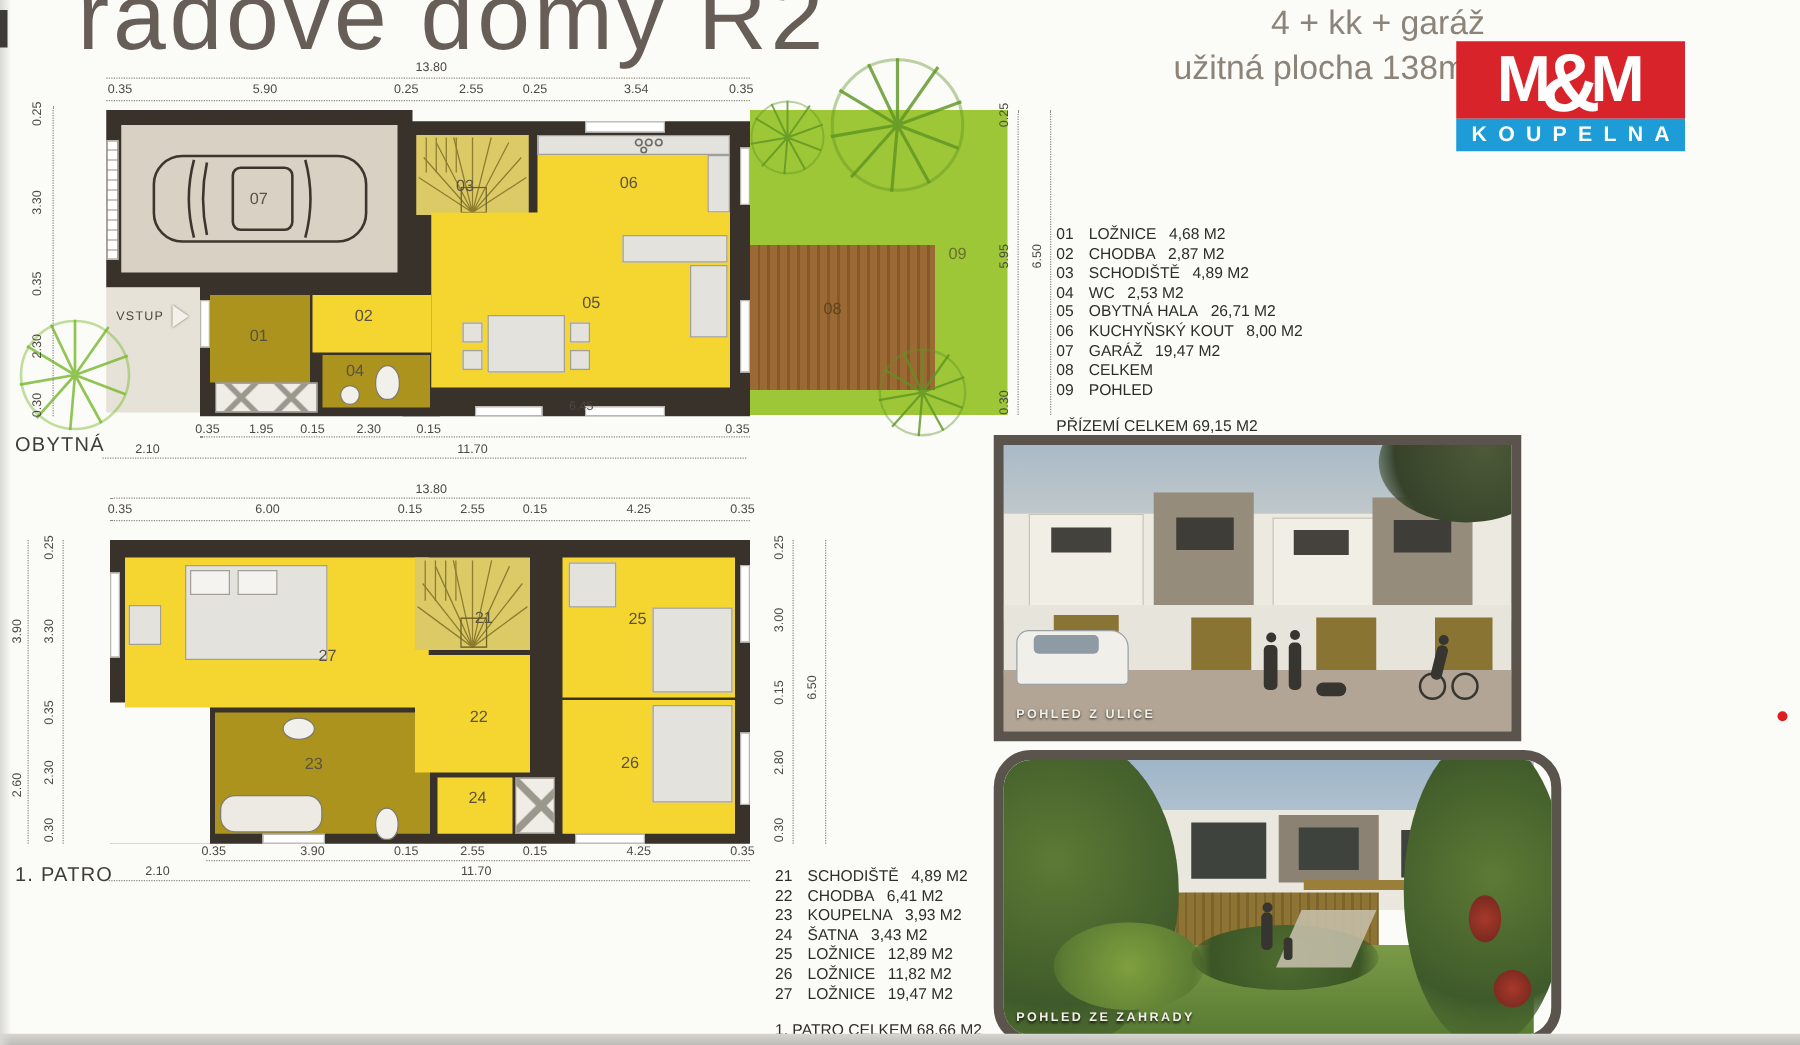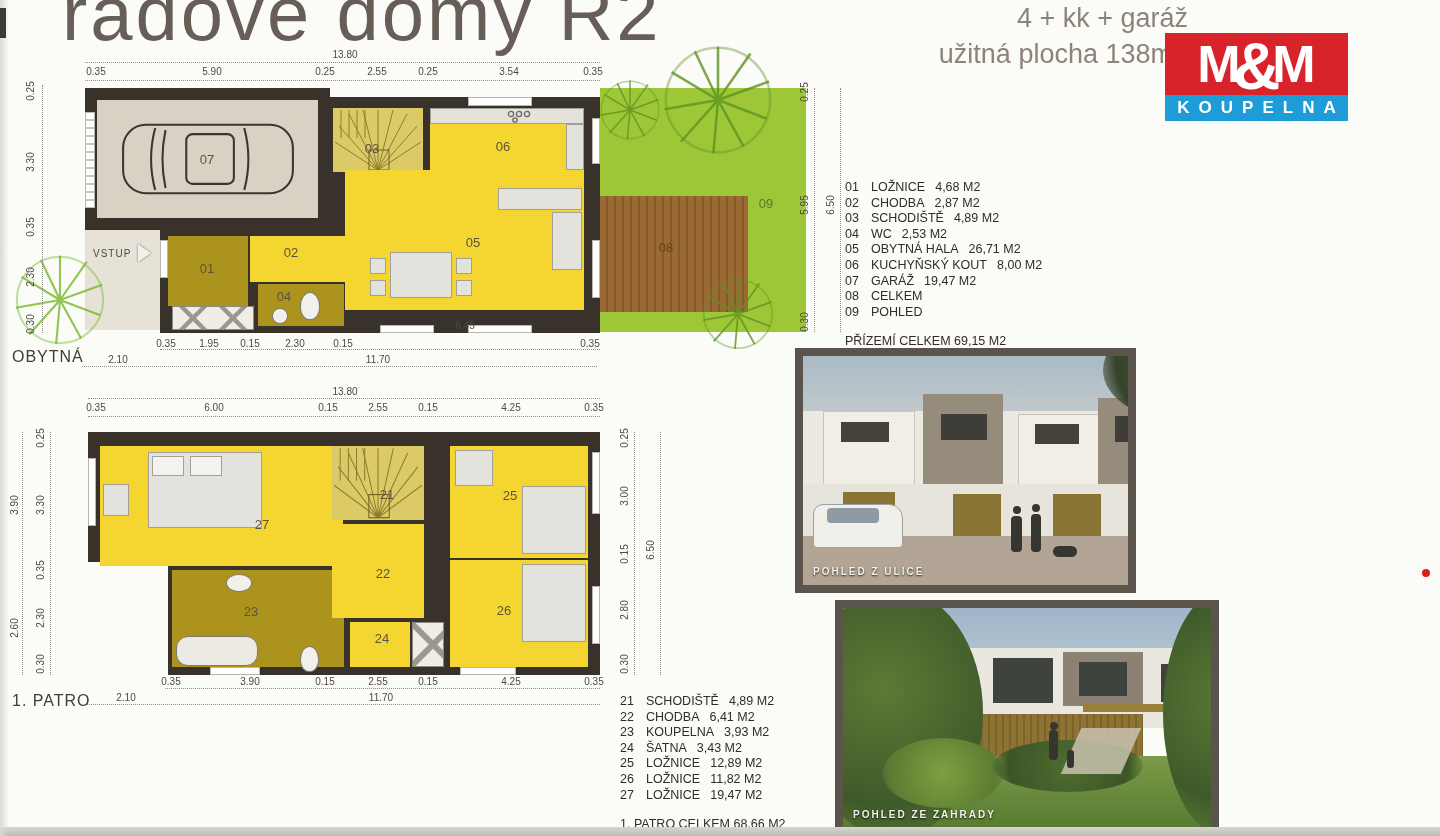--- a/index.html
+++ b/index.html
@@ -405,21 +405,21 @@
         <span class="leg-area">11,82 M2</span>
       </div>
     <div class="leg-row">
         <span class="leg-num">27</span>
         <span>LOŽNICE</span>
         <span class="leg-area">19,47 M2</span>
       </div>
     <div class="leg-total">1. PATRO CELKEM  68,66 M2</div>
   </div>
 
-  <div class="photo" style="left:795px;top:348px;width:341px;height:245px;">
+  <div class="photo" style="left:795px;top:348px;width:422px;height:245px;">
     <div class="abs" style="left:0;top:0;width:406px;height:140px;background:linear-gradient(#a9bac7,#e3ddcf);"></div>
     <div class="abs" style="left:0;top:55px;width:406px;height:88px;background:#ece9e1;"></div>
     <div class="abs" style="left:20px;top:55px;width:90px;height:72px;background:#f1eee6;border:1px solid #c9c4b8;"></div>
     <div class="abs" style="left:38px;top:66px;width:48px;height:20px;background:#44423c;"></div>
     <div class="abs" style="left:120px;top:38px;width:80px;height:92px;background:#958c7c;"></div>
     <div class="abs" style="left:138px;top:58px;width:46px;height:26px;background:#3e3d38;"></div>
     <div class="abs" style="left:215px;top:58px;width:80px;height:70px;background:#f1eee6;border:1px solid #c9c4b8;"></div>
     <div class="abs" style="left:232px;top:68px;width:44px;height:20px;background:#44423c;"></div>
     <div class="abs" style="left:295px;top:42px;width:80px;height:88px;background:#958c7c;"></div>
     <div class="abs" style="left:312px;top:60px;width:46px;height:26px;background:#3e3d38;"></div>
@@ -437,21 +437,21 @@
     <div class="sil-head" style="left:229px;top:148px;width:8px;height:8px;"></div>
     <div class="sil" style="left:250px;top:190px;width:24px;height:11px;border-radius:6px;"></div>
     <div class="abs" style="left:332px;top:182px;width:18px;height:18px;border:2px solid #37352f;border-radius:50%;"></div>
     <div class="abs" style="left:358px;top:182px;width:18px;height:18px;border:2px solid #37352f;border-radius:50%;"></div>
     <div class="sil" style="left:344px;top:160px;width:9px;height:28px;border-radius:4px;transform:rotate(14deg);"></div>
     <div class="sil-head" style="left:348px;top:152px;width:8px;height:8px;"></div>
     <div class="blob" style="left:300px;top:-34px;width:140px;height:96px;background:radial-gradient(circle at 60% 40%,#4c5a38,#36432a 70%,rgba(54,67,42,0));"></div>
     <div class="caption">POHLED Z ULICE</div>
   </div>
 
-  <div class="photo" style="left:835px;top:600px;width:384px;height:236px;">
+  <div class="photo" style="left:795px;top:600px;width:454px;height:236px;border-radius:30px;">
     <div class="abs" style="left:0;top:0;width:424px;height:100px;background:linear-gradient(#9fb5c8,#c5d2da);"></div>
     <div class="abs" style="left:20px;top:40px;width:384px;height:80px;background:#e9e7de;"></div>
     <div class="abs" style="left:60px;top:55px;width:55px;height:40px;background:#3e433d;"></div>
     <div class="abs" style="left:150px;top:50px;width:60px;height:45px;background:#3e433d;"></div>
     <div class="abs" style="left:220px;top:44px;width:80px;height:54px;background:#8b8274;"></div>
     <div class="abs" style="left:236px;top:54px;width:48px;height:34px;background:#3e433d;"></div>
     <div class="abs" style="left:318px;top:56px;width:54px;height:38px;background:#3e433d;"></div>
     <div class="abs" style="left:240px;top:96px;width:130px;height:8px;background:#9a7f3a;"></div>
     <div class="abs" style="left:0;top:106px;width:300px;height:46px;background:repeating-linear-gradient(90deg,#8d7434 0 5px,#7c6329 5px 7px);"></div>
     <div class="abs" style="left:0;top:148px;width:424px;height:72px;background:linear-gradient(#7b9b47,#587b33);"></div>

